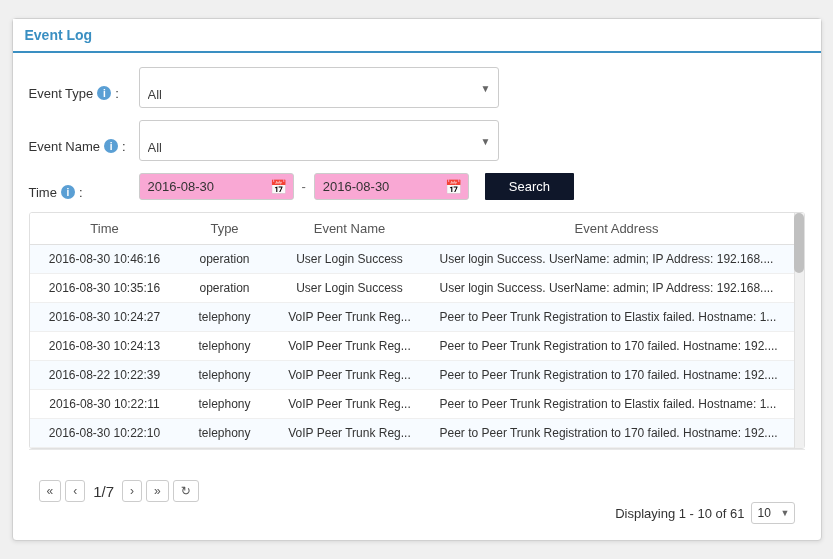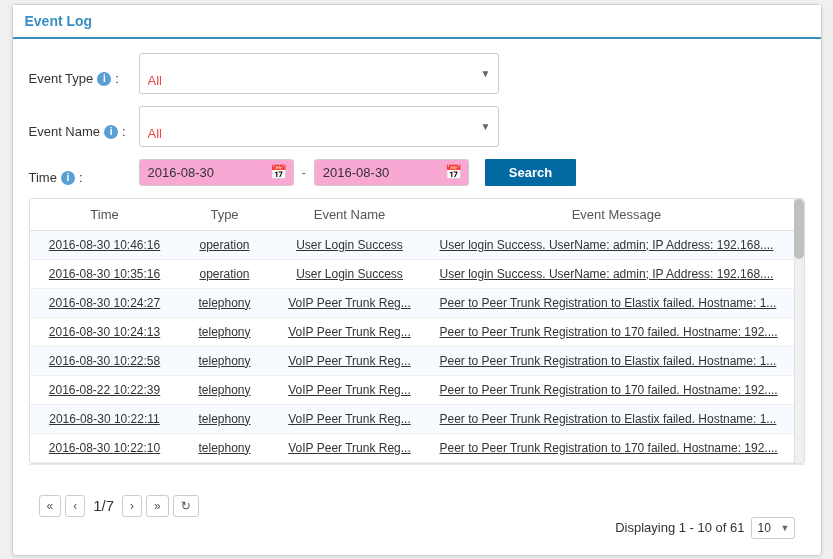--- a/index.html
+++ b/index.html
@@ -72,21 +72,21 @@
       position: relative;
       display: inline-block;
     }
     .select-wrapper select {
       appearance: none;
       -webkit-appearance: none;
       border: 1px solid #ccc;
       border-radius: 3px;
       padding: 19px 30px 5px 8px;
       font-size: 13px;
-      color: #ef4444;
+      color: #404040;
       background: #fff;
       width: 360px;
       cursor: pointer;
     }
     .select-wrapper::after {
       content: '▼';
       position: absolute;
       right: 8px;
       top: 50%;
       transform: translateY(-50%);
@@ -115,29 +115,28 @@
       transform: translateY(-50%);
       color: #5a9fd4;
       font-size: 14px;
       cursor: pointer;
     }
     .dash {
       margin: 0 8px;
       color: #666;
     }
     .btn-search {
-      background: #0369a1;
+      background: #0f172a;
       color: #fff;
       border: none;
       border-radius: 1px;
       padding: 6px 24px;
       font-size: 13px;
       cursor: pointer;
       margin-left: 16px;
-      font-weight: bold;
     }
 
     
     .table-wrapper {
       border: 1px solid #e0e0e0;
       border-radius: 3px;
       overflow: hidden;
       position: relative;
     }
     table {
@@ -162,21 +161,20 @@
       background: #f7fbff;
     }
     tbody tr:nth-child(even) {
       background: #fff;
     }
     tbody td {
       padding: 7px 10px;
       font-size: 12px;
       color: #333;
       text-align: center;
-      text-decoration: underline;
     }
     tbody td:last-child {
       text-align: left;
     }
     
     .table-container {
       position: relative;
       overflow: hidden;
     }
     .scrollbar-track {
@@ -336,21 +334,21 @@
     </div>
 
     <div class="table-container">
       <div class="table-wrapper">
         <table>
           <thead>
             <tr>
               <th style="width:150px">Time</th>
               <th style="width:90px">Type</th>
               <th style="width:160px">Event Name</th>
-              <th>Event Message</th>
+              <th>Event Address</th>
             </tr>
           </thead>
           <tbody id="table-body">
           <tr>
       <td>2016-08-30 10:46:16</td>
       <td>operation</td>
       <td>User Login Success</td>
       <td>User login Success. UserName: admin; IP Address: 192.168....</td>
     </tr>
               <tr>
@@ -363,26 +361,20 @@
       <td>2016-08-30 10:24:27</td>
       <td>telephony</td>
       <td>VoIP Peer Trunk Reg...</td>
       <td>Peer to Peer Trunk Registration to Elastix failed. Hostname: 1...</td>
     </tr>
               <tr>
       <td>2016-08-30 10:24:13</td>
       <td>telephony</td>
       <td>VoIP Peer Trunk Reg...</td>
       <td>Peer to Peer Trunk Registration to 170 failed. Hostname: 192....</td>
-    </tr>
-              <tr>
-      <td>2016-08-30 10:22:58</td>
-      <td>telephony</td>
-      <td>VoIP Peer Trunk Reg...</td>
-      <td>Peer to Peer Trunk Registration to Elastix failed. Hostname: 1...</td>
     </tr>
               <tr>
       <td>2016-08-22 10:22:39</td>
       <td>telephony</td>
       <td>VoIP Peer Trunk Reg...</td>
       <td>Peer to Peer Trunk Registration to 170 failed. Hostname: 192....</td>
     </tr>
               <tr>
       <td>2016-08-30 10:22:11</td>
       <td>telephony</td>

